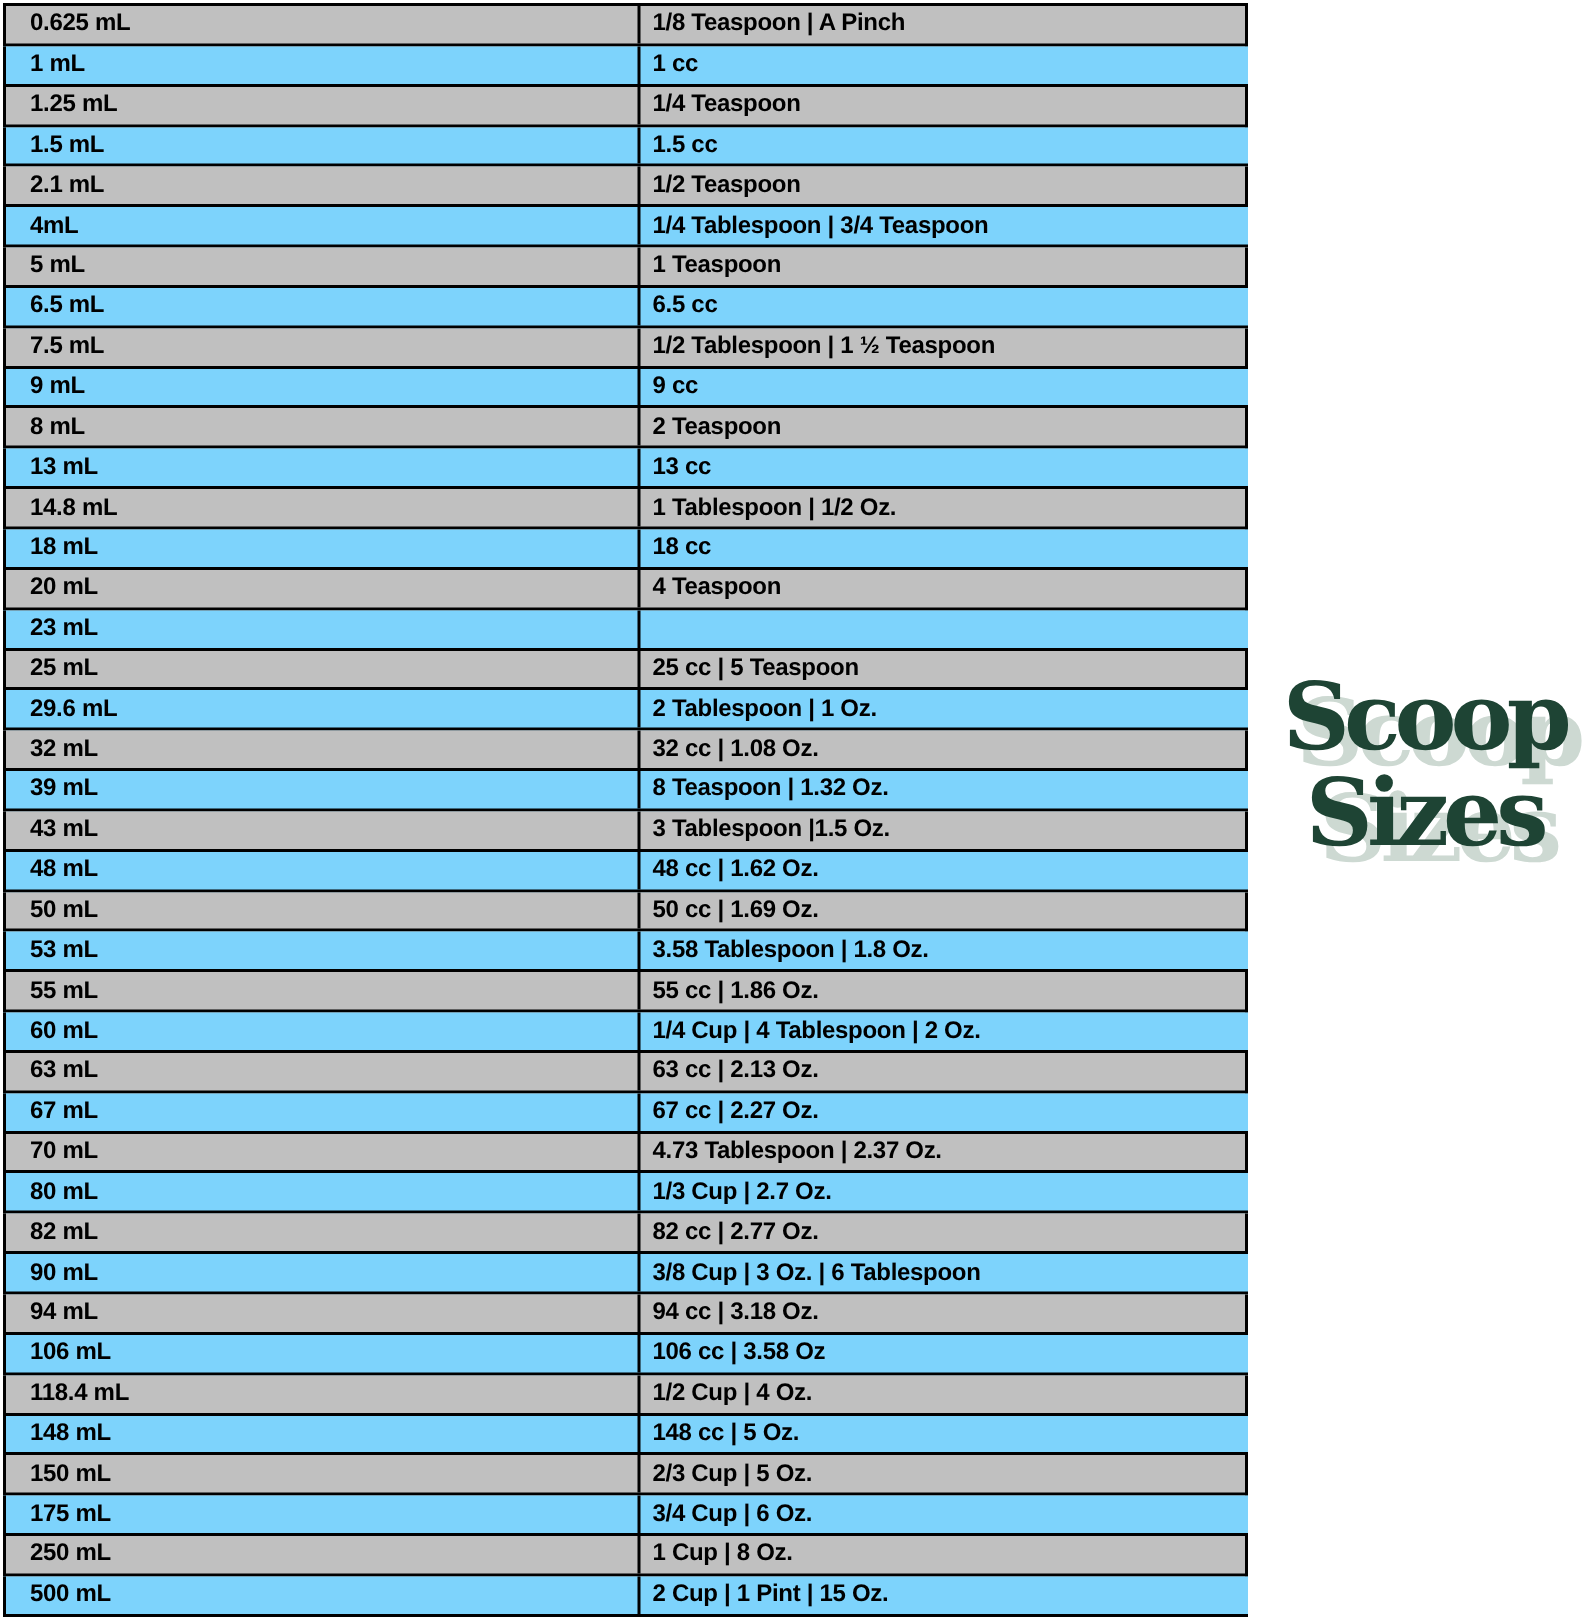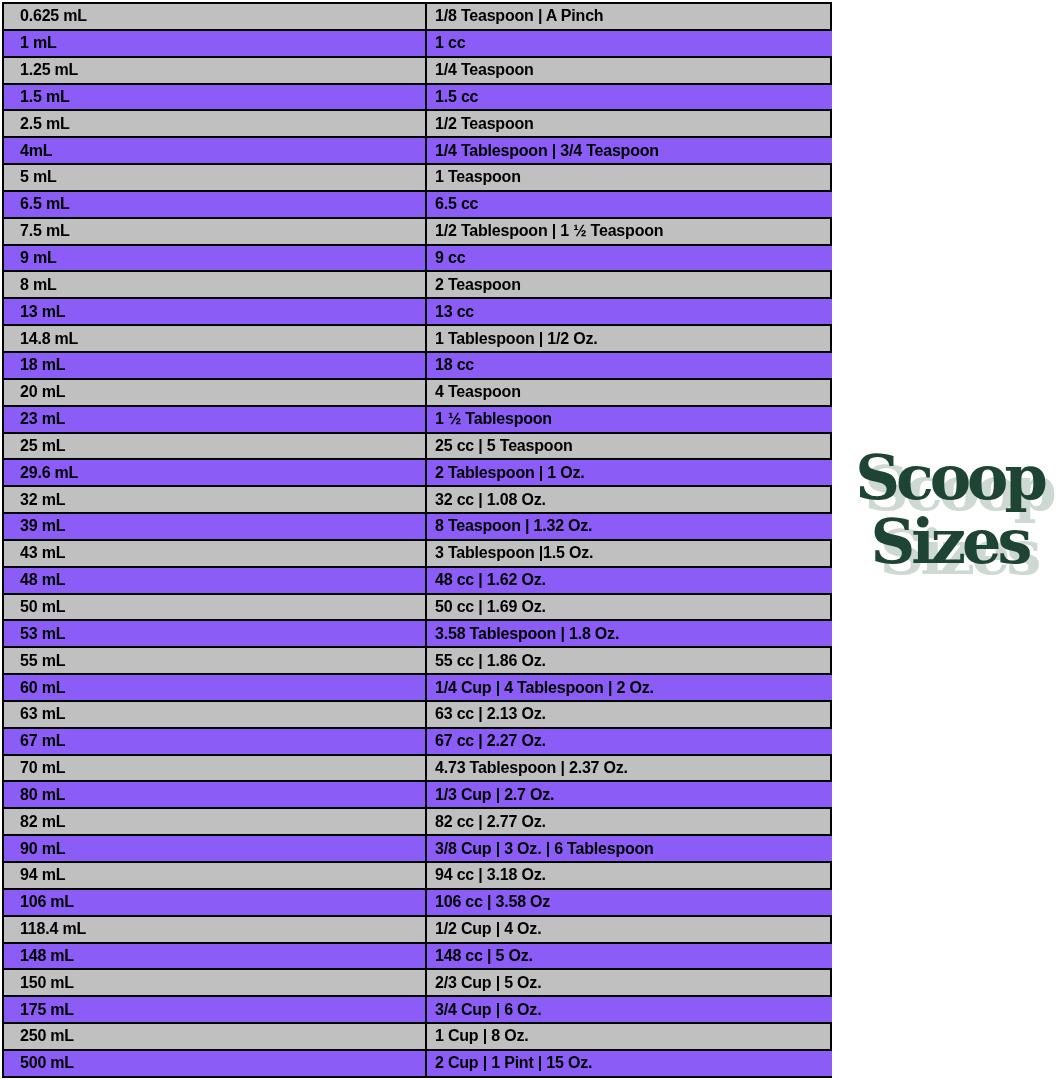--- a/index.html
+++ b/index.html
@@ -26,21 +26,21 @@
     border-top: 2.5px solid var(--border, #000);
     box-sizing: border-box;
   }
   .row {
     flex: 1 1 0;
     display: flex;
     align-items: stretch;
     border-left: 2.5px solid var(--border, #000);
     border-bottom: 2.5px solid var(--border, #000);
     box-sizing: border-box;
-    background: #8b5cf6;
+    background: #7dd3fc;
   }
   .row.shaded {
     background: var(--shaded_row, #c0c0c0);
     border-right: 2.5px solid var(--border, #000);
   }
   .cell {
     display: flex;
     align-items: center;
     font-size: 16px;
     font-weight: bold;
@@ -91,21 +91,21 @@
       </div>
       <div class="row shaded">
         <div class="cell cell-ml">1.25 mL</div>
         <div class="cell cell-equiv">1/4 Teaspoon</div>
       </div>
       <div class="row">
         <div class="cell cell-ml">1.5 mL</div>
         <div class="cell cell-equiv">1.5 cc</div>
       </div>
       <div class="row shaded">
-        <div class="cell cell-ml">2.5 mL</div>
+        <div class="cell cell-ml">2.1 mL</div>
         <div class="cell cell-equiv">1/2 Teaspoon</div>
       </div>
       <div class="row">
         <div class="cell cell-ml">4mL</div>
         <div class="cell cell-equiv">1/4 Tablespoon | 3/4 Teaspoon</div>
       </div>
       <div class="row shaded">
         <div class="cell cell-ml">5 mL</div>
         <div class="cell cell-equiv">1 Teaspoon</div>
       </div>
@@ -136,21 +136,20 @@
       <div class="row">
         <div class="cell cell-ml">18 mL</div>
         <div class="cell cell-equiv">18 cc</div>
       </div>
       <div class="row shaded">
         <div class="cell cell-ml">20 mL</div>
         <div class="cell cell-equiv">4 Teaspoon</div>
       </div>
       <div class="row">
         <div class="cell cell-ml">23 mL</div>
-        <div class="cell cell-equiv">1 ½ Tablespoon</div>
       </div>
       <div class="row shaded">
         <div class="cell cell-ml">25 mL</div>
         <div class="cell cell-equiv">25 cc | 5 Teaspoon</div>
       </div>
       <div class="row">
         <div class="cell cell-ml">29.6 mL</div>
         <div class="cell cell-equiv">2 Tablespoon | 1 Oz.</div>
       </div>
       <div class="row shaded">

